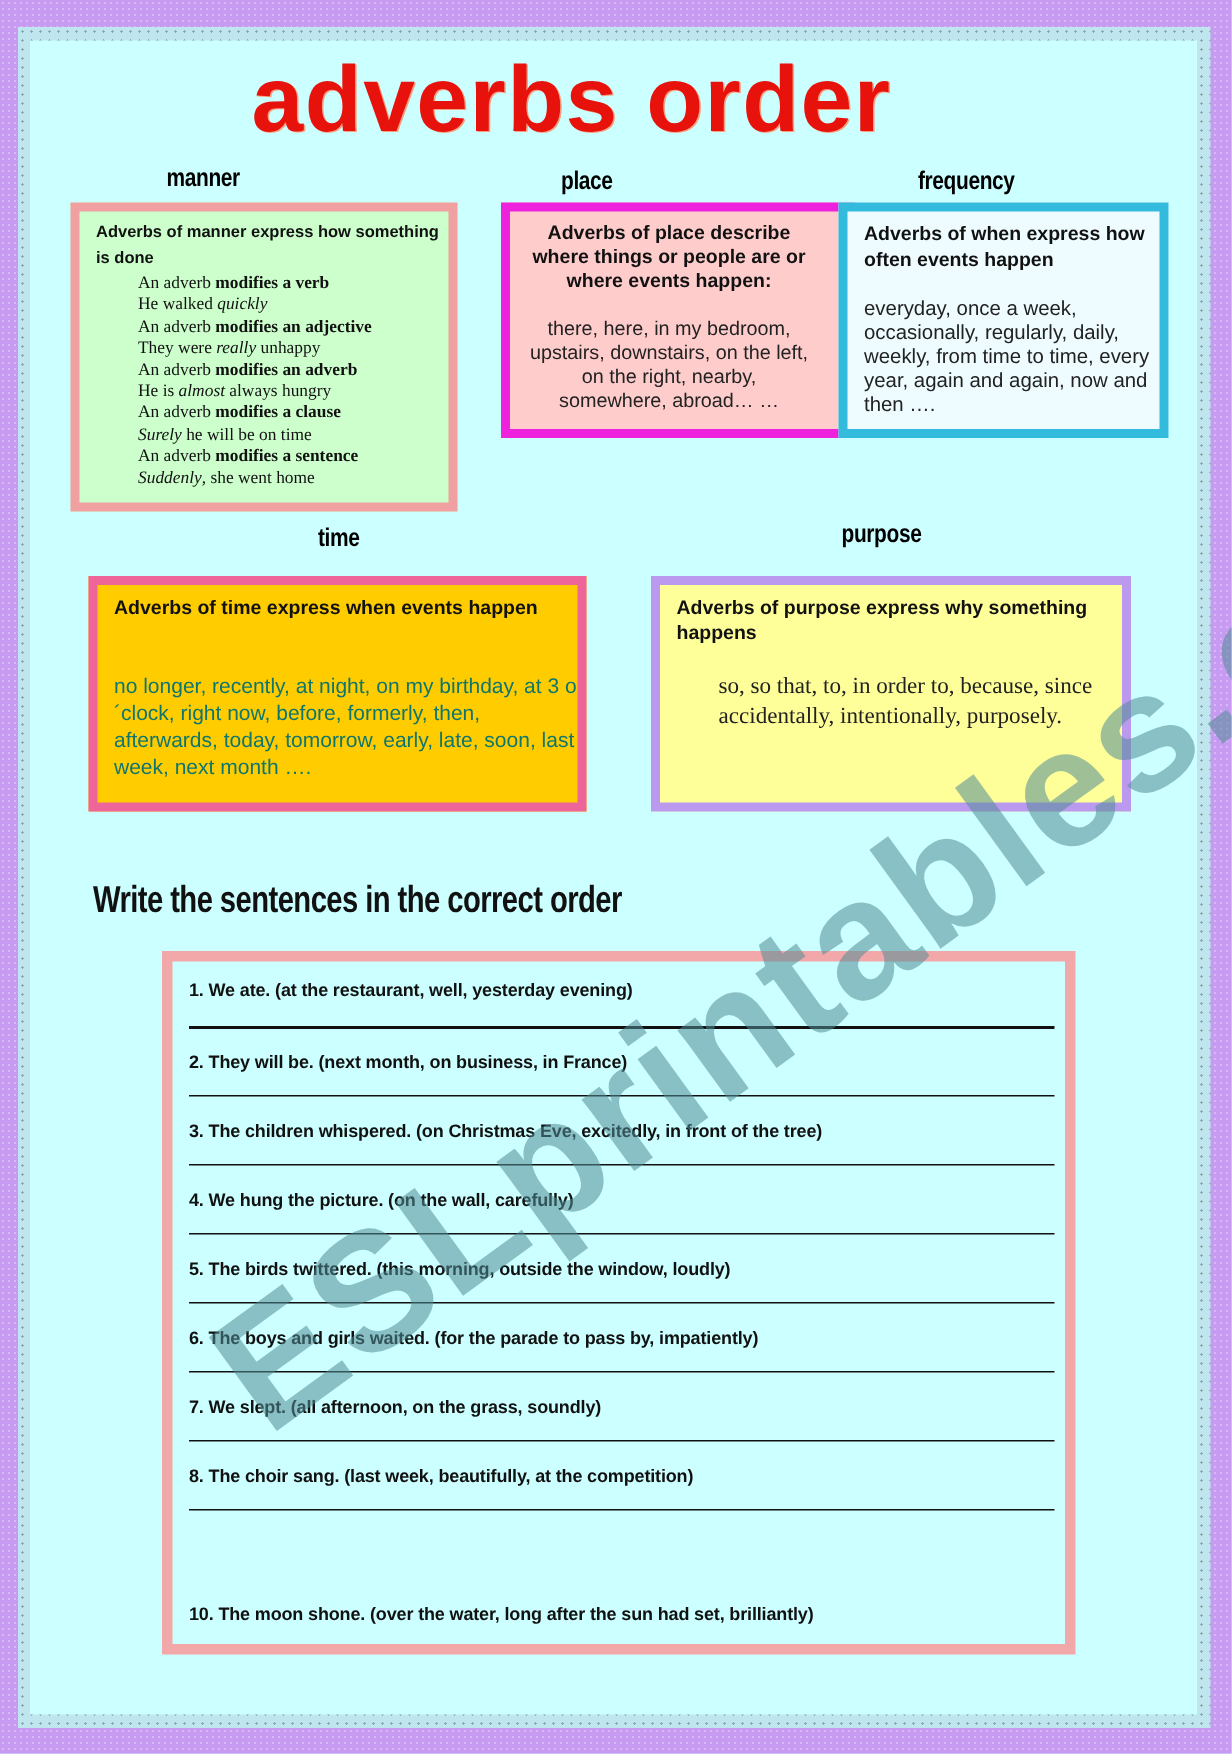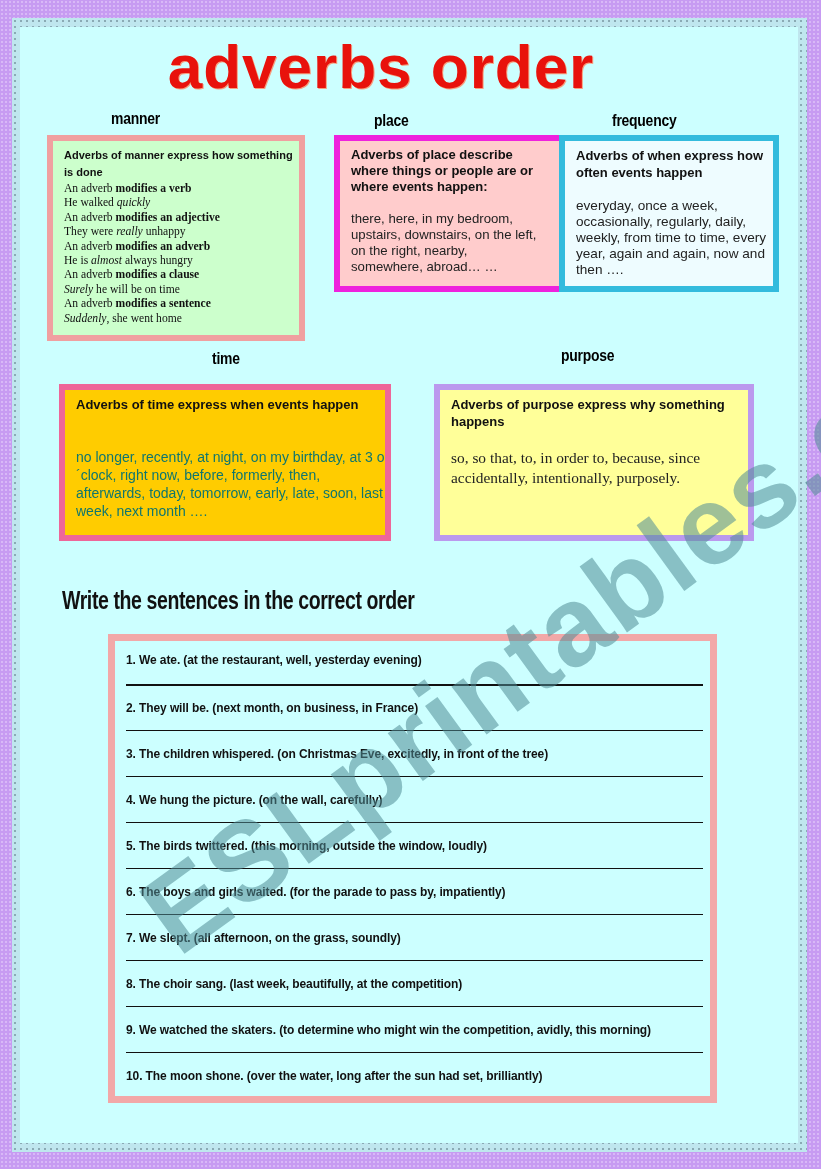--- a/index.html
+++ b/index.html
@@ -34,27 +34,27 @@
   .cat-label {
     position: absolute; font-family: "Liberation Sans", sans-serif; font-weight: bold;
     font-size: 17px; color: #000; transform: scaleX(0.82); transform-origin: left top;
     letter-spacing: -0.3px;
   }
   .box {
     position: absolute; box-sizing: border-box; border-style: solid; border-width: 6px;
   }
   .sans-bold { font-family: "Liberation Sans", sans-serif; font-weight: bold; color: #111; }
   .sans { font-family: "Liberation Sans", sans-serif; color: #222; }
-  .serif { font-family: "Liberation Serif", serif; color: #111; }
+  .serif { font-family: "Liberation Serif", serif; color: #111; margin-left: 28px; }
 
   .manner { left: 47px; top: 135px; width: 258px; height: 206px; border-color: #f0a0a0; background: #ccffcc; }
   .manner .head { position: absolute; left: 11px; top: 6px; width: 236px; font-size: 11px; line-height: 17px; }
   .manner .lines { position: absolute; left: 11px; top: 41px; font-size: 11.6px; line-height: 14.4px; }
 
-  .place { left: 334px; top: 135px; width: 236px; height: 157px; border-color: #ee22dd; background: #ffcccc; }
+  .place { left: 334px; top: 135px; width: 236px; height: 157px; border-color: #ee22dd; background: #ffcccc; text-align: center; }
   .place .head { position: absolute; left: 11px; top: 6px; width: 190px; font-size: 13px; line-height: 16px; }
   .place .body { position: absolute; left: 11px; top: 70px; width: 190px; font-size: 13.2px; line-height: 16px; }
 
   .freq { left: 559px; top: 135px; width: 220px; height: 157px; border-color: #33bbdd; background: #eefcff; }
   .freq .head { position: absolute; left: 11px; top: 6px; width: 200px; font-size: 13px; line-height: 17px; }
   .freq .body { position: absolute; left: 11px; top: 57px; width: 200px; font-size: 13.6px; line-height: 16px; }
 
   .time { left: 59px; top: 384px; width: 332px; height: 157px; border-color: #ee6699; background: #ffcc00; }
   .time .head { position: absolute; left: 11px; top: 6px; width: 300px; font-size: 13px; line-height: 17px; }
   .time .body { position: absolute; left: 11px; top: 58px; width: 310px; font-size: 14px; line-height: 18px; color: #0f766e; }
@@ -166,22 +166,18 @@
     <div class="line" style="top:29px;"></div>
   </div>
   <div class="item" style="top:290px;">
     <div class="q">7. We slept. (all afternoon, on the grass, soundly)</div>
     <div class="line" style="top:29px;"></div>
   </div>
   <div class="item" style="top:336px;">
     <div class="q">8. The choir sang. (last week, beautifully, at the competition)</div>
     <div class="line" style="top:29px;"></div>
   </div>
-  <div class="item" style="top:382px;">
-    <div class="q">9. We watched the skaters. (to determine who might win the competition, avidly, this morning)</div>
-    <div class="line" style="top:29px;"></div>
-  </div>
   <div class="item" style="top:428px;">
     <div class="q">10. The moon shone. (over the water, long after the sun had set, brilliantly)</div>
   </div>
 </div>
 
 <div class="watermark" style="left:118px; top:875px; transform: rotate(-36deg);">ESLprintables.com</div>
 
 </body></html>

